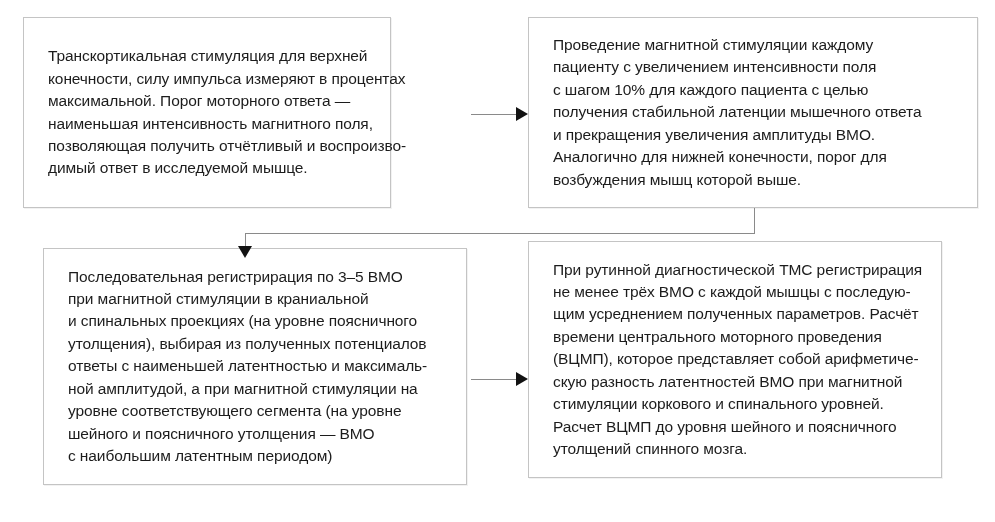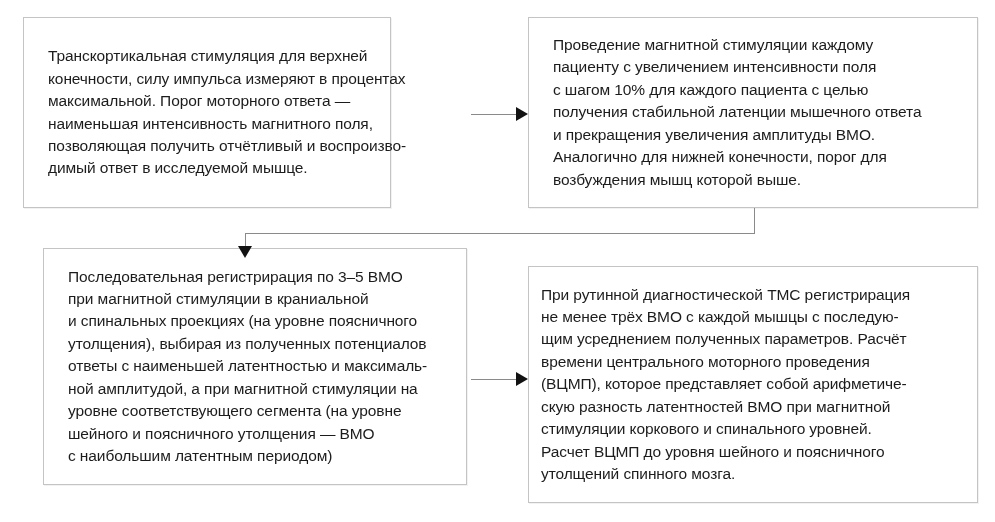--- a/index.html
+++ b/index.html
@@ -28,21 +28,21 @@
   .box-text {
     white-space: pre;
     font-size: 15.5px;
     line-height: 22.4px;
     letter-spacing: -0.1px;
     color: var(--text, #1c1c1c);
   }
   #box-1 { left: 23px;  top: 17px;  width: 368px; height: 191px; }
   #box-2 { left: 528px; top: 17px;  width: 450px; height: 191px; }
   #box-3 { left: 23px;  top: 248px; width: 424px; height: 237px; margin-left: 20px; }
-  #box-4 { left: 528px; top: 266px; width: 450px; height: 237px; padding-left: 12px; }
+  #box-4 { left: 528px; top: 241px; width: 414px; height: 237px; }
 
   .seg {
     position: absolute;
     background: var(--line, #8a8a8a);
   }
   
   #arrow-top-line    { left: 471px; top: 114px; width: 45px; height: 1px; }
   #arrow-top-head {
     position: absolute; left: 516px; top: 107px;
     width: 0; height: 0;

